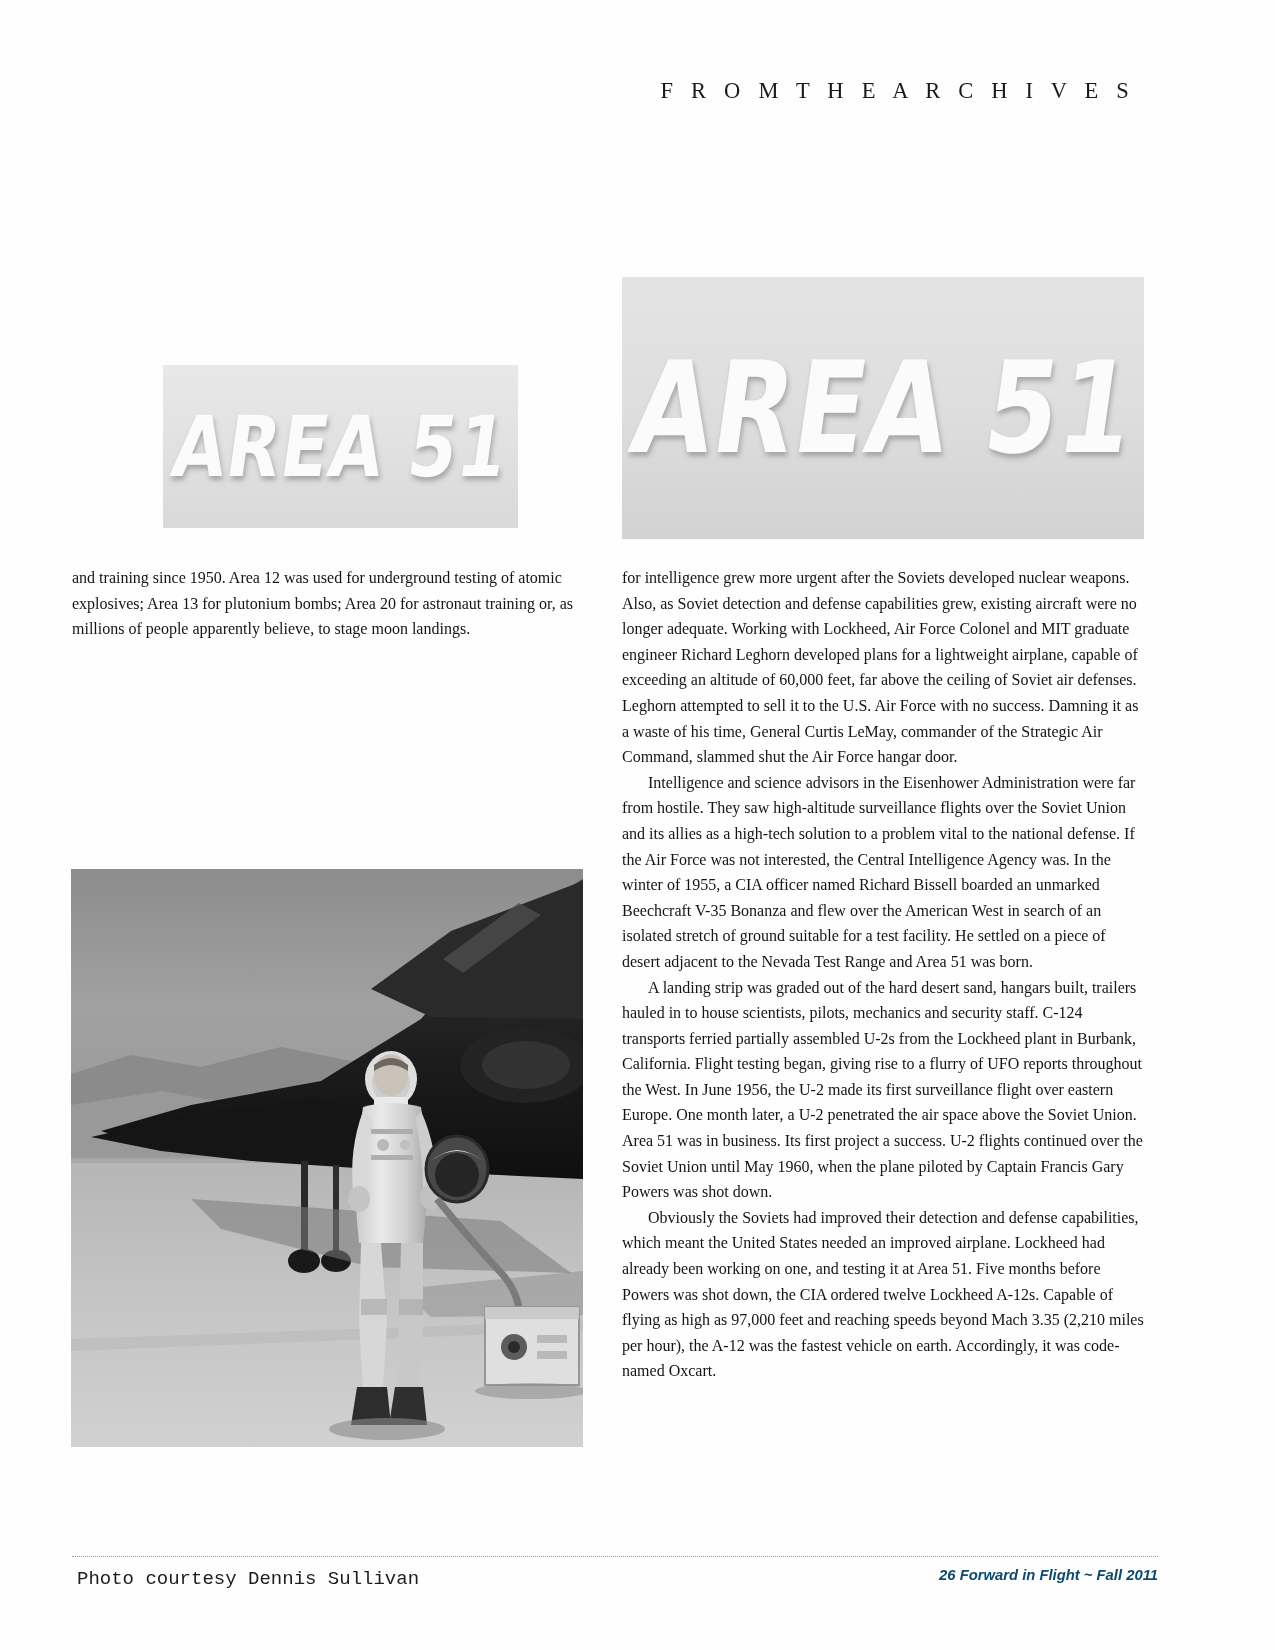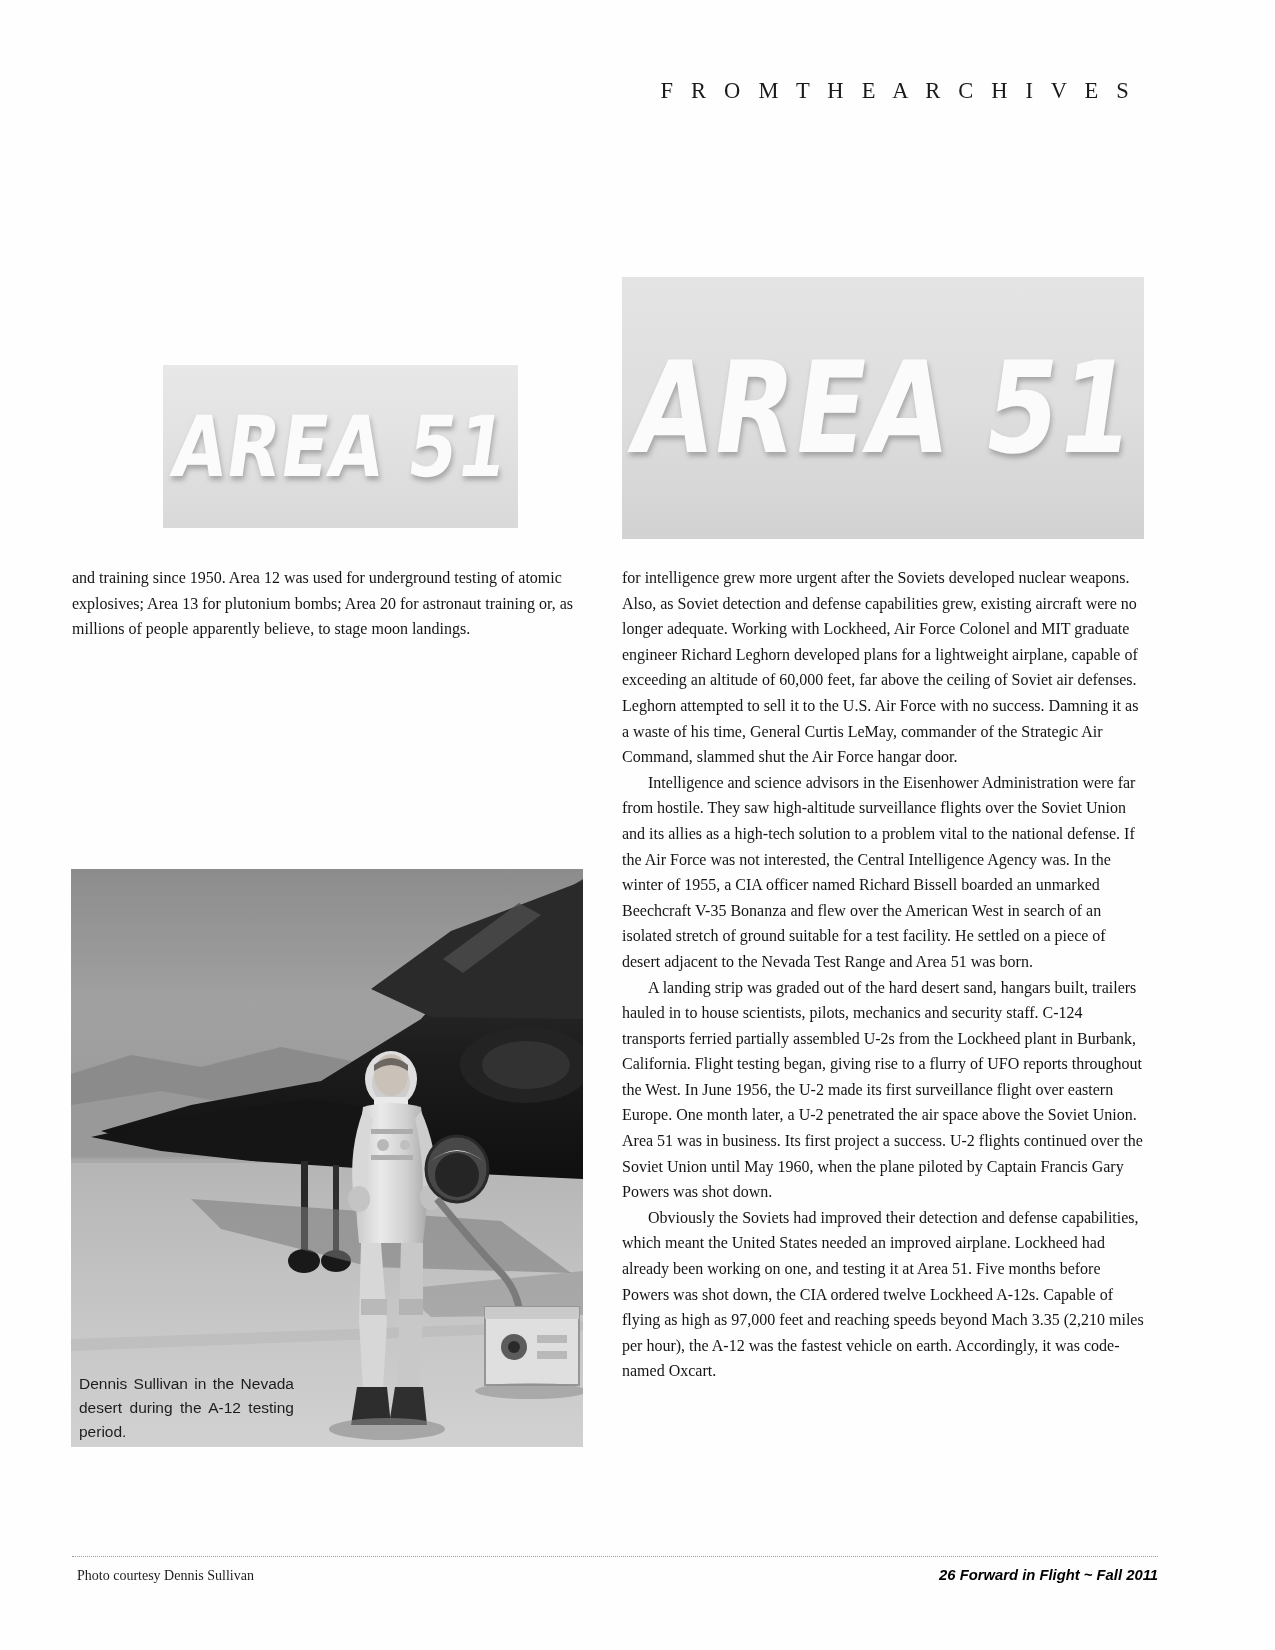--- a/index.html
+++ b/index.html
@@ -134,33 +134,33 @@
     position: absolute;
     left: 72px;
     top: 1556px;
     width: 1086px;
     border-top: 1px dotted #9b9b9b;
   }
   .footer-left {
     position: absolute;
     left: 77px;
     top: 1568px;
-    font-family: Liberation Serif, serif;
-    font-size: 14px;
+    font-family: Liberation Mono, monospace;
+    font-size: 19px;
     color: #1d1d1d;
   }
   .footer-right {
     position: absolute;
     right: 117px;
     top: 1567px;
     font-family: "Liberation Sans", sans-serif;
     font-size: 14.8px;
     font-style: italic;
     font-weight: 700;
-    color: #000000;
+    color: #0c4a6e;
     white-space: nowrap;
   }
   .footer-right .pageno { font-style: italic; font-weight: 700; }
   .footer-right .pubname { font-style: italic; font-weight: 700; }
 </style>
 </head>
 <body>
 
 <div class="page">
 
@@ -287,21 +287,20 @@
         <circle cx="443" cy="478" r="6" fill="#2b2b2b"></circle>
         <rect x="466" y="466" width="30" height="8" fill="#bdbdbd"></rect>
         <rect x="466" y="482" width="30" height="8" fill="#bdbdbd"></rect>
         <ellipse cx="460" cy="522" rx="56" ry="8" fill="#8f8f8f" opacity="0.55"></ellipse>
       </g>
 
       <rect x="0" y="0" width="512" height="578" fill="#000" opacity="0.02"></rect>
     </svg>
   </div>
 
-  <div class="photo-caption">Dennis Sullivan in the Nevada desert during the A-12 testing period.</div>
 
   <div class="footer-rule"></div>
   <div class="footer-left">Photo courtesy Dennis Sullivan</div>
   <div class="footer-right">
     <span class="pageno">26</span>
     <span class="pubname">Forward in Flight ~ Fall 2011</span>
   </div>
 
 </div>
 

